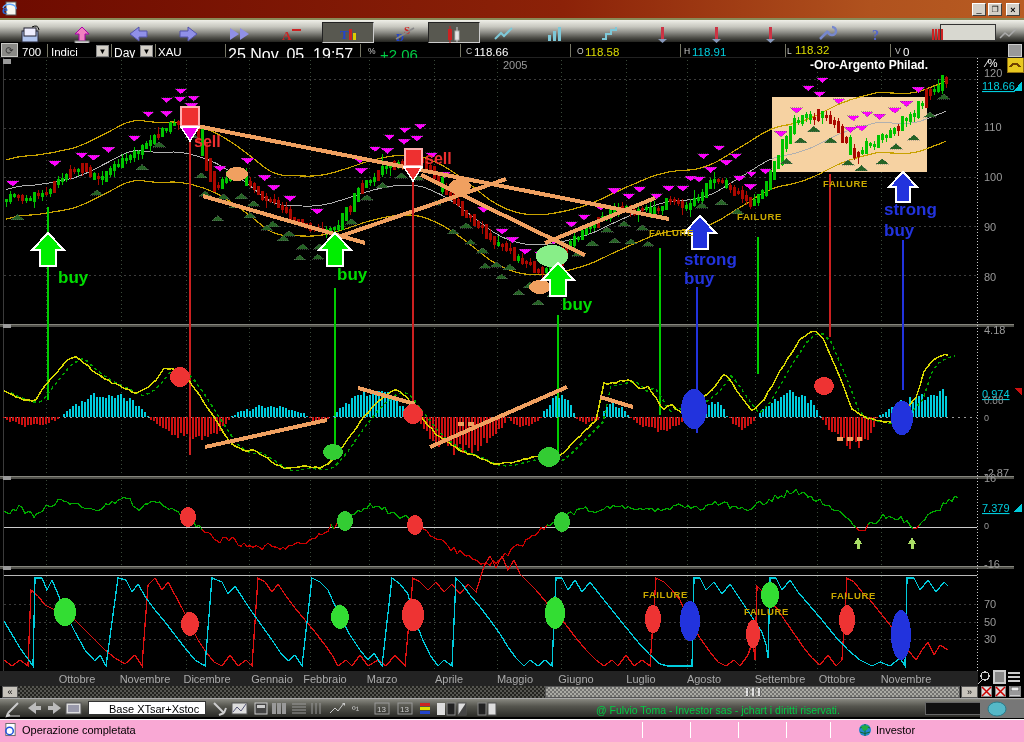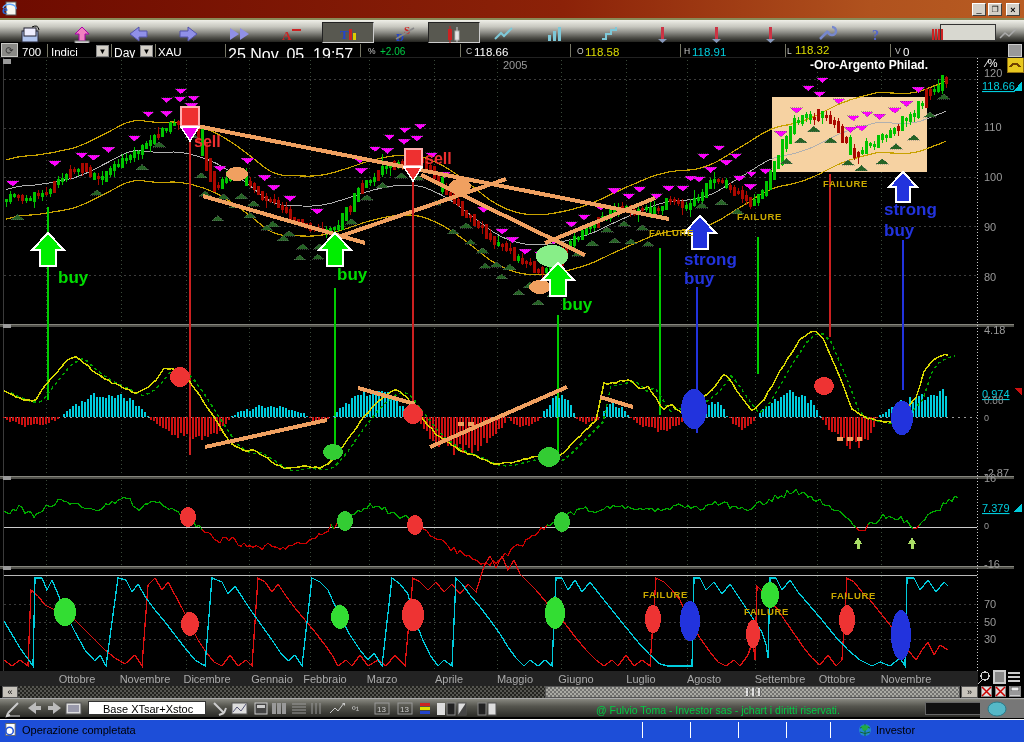--- a/index.html
+++ b/index.html
@@ -103,21 +103,21 @@
 </div>
 <div style="position:absolute;left:0;top:43px;width:1024px;height:15px;background:#000000;border-bottom:1px solid #222;">
       <div style="position:absolute;left:1px;top:0px;width:17px;height:14px;background:#8a8a86;border:1px solid #c8c8c4;color:#333;font-size:10px;text-align:center;line-height:13px;">⟳</div>
     </div>
     <span style="position:absolute;left:22px;top:46px;font-family:'Liberation Sans',sans-serif;font-size:11.5px;color:#ffffff;">700</span>
     <span style="position:absolute;left:51px;top:46px;font-family:'Liberation Sans',sans-serif;font-size:11.5px;color:#ffffff;">Indici</span>
     <span style="position:absolute;left:114px;top:46px;font-family:'Liberation Sans',sans-serif;font-size:12px;color:#ffffff;">Day</span>
     <span style="position:absolute;left:158px;top:46px;font-family:'Liberation Sans',sans-serif;font-size:11.5px;color:#ffffff;">XAU</span>
     <span style="position:absolute;left:228px;top:46px;font-family:'Liberation Sans',sans-serif;font-size:16px;color:#ffffff;">25 Nov. 05&nbsp; 19:57</span>
     <span style="position:absolute;left:368px;top:46px;font-family:'Liberation Sans',sans-serif;font-size:8.5px;color:#cccccc;">%</span>
-    <span style="position:absolute;left:380px;top:46px;font-family:'Liberation Sans',sans-serif;font-size:10px;color:#00cc44;">+2.06</span>
+    <span style="position:absolute;left:380px;top:46px;font-family:'Liberation Sans',sans-serif;font-size:15px;color:#00cc44;">+2.06</span>
     <span style="position:absolute;left:466px;top:46px;font-family:'Liberation Sans',sans-serif;font-size:8.5px;color:#cccccc;">C</span>
     <span style="position:absolute;left:474px;top:46px;font-family:'Liberation Sans',sans-serif;font-size:11.5px;color:#ffffff;">118.66</span>
     <span style="position:absolute;left:577px;top:46px;font-family:'Liberation Sans',sans-serif;font-size:8.5px;color:#cccccc;">O</span>
     <span style="position:absolute;left:585px;top:46px;font-family:'Liberation Sans',sans-serif;font-size:11.5px;color:#dddd00;">118.58</span>
     <span style="position:absolute;left:684px;top:46px;font-family:'Liberation Sans',sans-serif;font-size:8.5px;color:#cccccc;">H</span>
     <span style="position:absolute;left:692px;top:46px;font-family:'Liberation Sans',sans-serif;font-size:11.5px;color:#00ccdd;">118.91</span>
     <span style="position:absolute;left:787px;top:46px;font-family:'Liberation Sans',sans-serif;font-size:8.5px;color:#cccccc;">L</span>
     <span style="position:absolute;left:795px;top:44px;font-family:'Liberation Sans',sans-serif;font-size:11.5px;color:#dddd00;">118.32</span>
     <span style="position:absolute;left:895px;top:46px;font-family:'Liberation Sans',sans-serif;font-size:8.5px;color:#cccccc;">V</span>
     <span style="position:absolute;left:903px;top:46px;font-family:'Liberation Sans',sans-serif;font-size:11.5px;color:#ffffff;">0</span>
@@ -1336,31 +1336,31 @@
         </g>
         <g transform="translate(458,2)">
           <rect x="0" y="2" width="8" height="12" fill="#ddd" stroke="#555"></rect>
           <polygon points="0,14 8,2 8,14" fill="#444"></polygon>
         </g>
         <g transform="translate(478,2)">
           <rect x="0" y="2" width="8" height="12" fill="#222" stroke="#888"></rect>
           <rect x="10" y="2" width="8" height="12" fill="#ddd" stroke="#555"></rect>
         </g>
       </svg>
- <div style="position:absolute;left:88px;top:2px;width:118px;height:14px;background:#ffffff;border:1px solid #333;font-family:'Liberation Sans',sans-serif;font-size:11px;color:#000;padding-left:14px;line-height:14px;white-space:nowrap;overflow:hidden;">Base XTsar+Xstoc</div>
+ <div style="position:absolute;left:88px;top:2px;width:118px;height:14px;background:#ffffff;border:1px solid #333;font-family:'Liberation Sans',sans-serif;font-size:11px;color:#000;padding-left:20px;line-height:14px;white-space:nowrap;overflow:hidden;">Base XTsar+Xstoc</div>
  <span style="position:absolute;left:596px;top:5px;font-family:'Liberation Sans',sans-serif;font-size:10.5px;color:#00cc44;">@ Fulvio Toma - Investor sas - jchart i diritti riservati.</span>
  <div style="position:absolute;left:925px;top:3px;width:88px;height:13px;background:#111;border:1px solid #666;"></div>
  <div style="position:absolute;left:980px;top:1px;width:44px;height:18px;background:#777;"></div>
  <ellipse>
  <svg width="44" height="18" style="position:absolute;left:980px;top:1px">
           <ellipse cx="17" cy="9" rx="9" ry="7" fill="#55b8c8" stroke="#2a7a8a"></ellipse>
         </svg>
 </ellipse></div>
 
-<div style="position:absolute;left:0;top:719px;width:1024px;height:23px;background:#1d4ed8;border-top:1px solid #fff;font-family:'Liberation Sans',sans-serif;font-size:11px;color:#000;">
+<div style="position:absolute;left:0;top:719px;width:1024px;height:23px;background:#f9a8d4;border-top:1px solid #fff;font-family:'Liberation Sans',sans-serif;font-size:11px;color:#000;">
  <svg width="13" height="14" style="position:absolute;left:4px;top:3px" viewBox="0 0 14 14">
         <rect x="2" y="0" width="10" height="13" fill="#fff" stroke="#666"></rect>
         <circle cx="6" cy="8" r="4" fill="none" stroke="#2255dd" stroke-width="1.6"></circle>
       </svg>
  <span style="position:absolute;left:22px;top:4px;">Operazione completata</span>
 <div style="position:absolute;left:642px;top:2px;width:1px;height:16px;background:#999;border-right:1px solid #fff;"></div>
  <div style="position:absolute;left:690px;top:2px;width:1px;height:16px;background:#999;border-right:1px solid #fff;"></div>
  <div style="position:absolute;left:738px;top:2px;width:1px;height:16px;background:#999;border-right:1px solid #fff;"></div>
  <div style="position:absolute;left:786px;top:2px;width:1px;height:16px;background:#999;border-right:1px solid #fff;"></div>
  <div style="position:absolute;left:830px;top:2px;width:1px;height:16px;background:#999;border-right:1px solid #fff;"></div>

